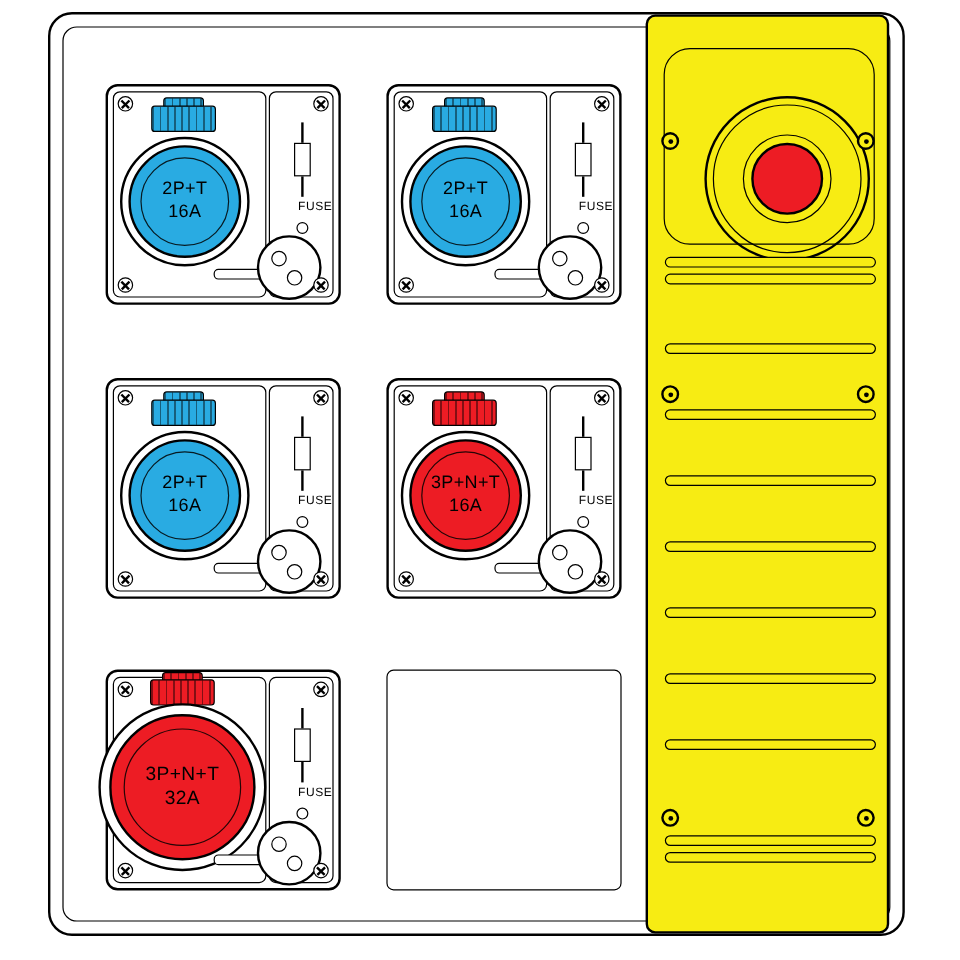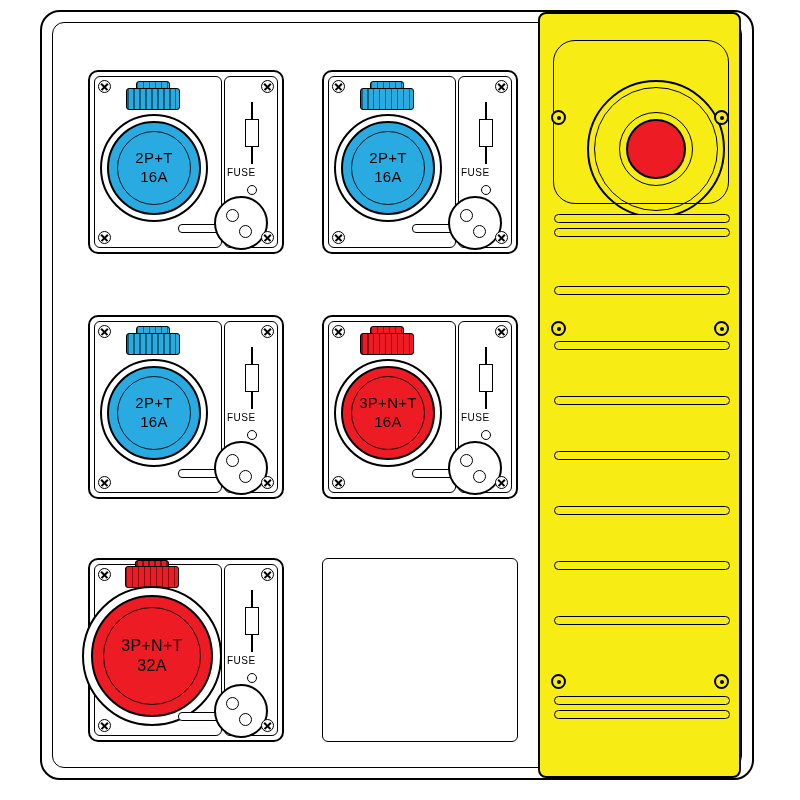--- a/index.html
+++ b/index.html
@@ -52,21 +52,21 @@
   .module-large .sock-face  { left:1px;  top:35px; width:122px; height:122px; }
   .module-large .sock-ring  { left:13px; top:47px; width:98px;  height:98px; }
   .module-large .sock-label { left:-8px; top:26px; width:140px; height:140px; font-size:16px; }
   .module-large .tab-lip  { left:45px; top:0; }
   .module-large .tab-main { left:35px; top:6px; }
 
   .fuse-line { position:absolute; left:161px; top:30px; width:2px; height:62px;
                background:#000; z-index:2; }
   .fuse-body { position:absolute; left:155px; top:47px; width:14px; height:28px;
                border:1.5px solid #000; background:#fff; z-index:3; }
-  .fuse-label{ position:absolute; left:137px; top:95px; width:50px; text-align:left;
+  .fuse-label{ position:absolute; left:137px; top:95px; width:50px; text-align:right;
                font-size:10px; letter-spacing:.5px; z-index:3; }
   .indicator-dot { position:absolute; left:157px; top:113px; width:10px; height:10px;
                border:1.5px solid #000; border-radius:50%; background:#fff; z-index:3; }
 
   .dial-handle { position:absolute; left:88px; top:152px; width:66px; height:9px;
                border:1.5px solid #000; border-radius:4px; background:#fff; z-index:3; }
   .dial { position:absolute; left:124px; top:124px; width:54px; height:54px;
                border:2px solid #000; border-radius:50%; background:#fff; z-index:4; }
   .dial-hole { position:absolute; width:13px; height:13px; border:1.5px solid #000;
                border-radius:50%; background:#fff; z-index:5; }

